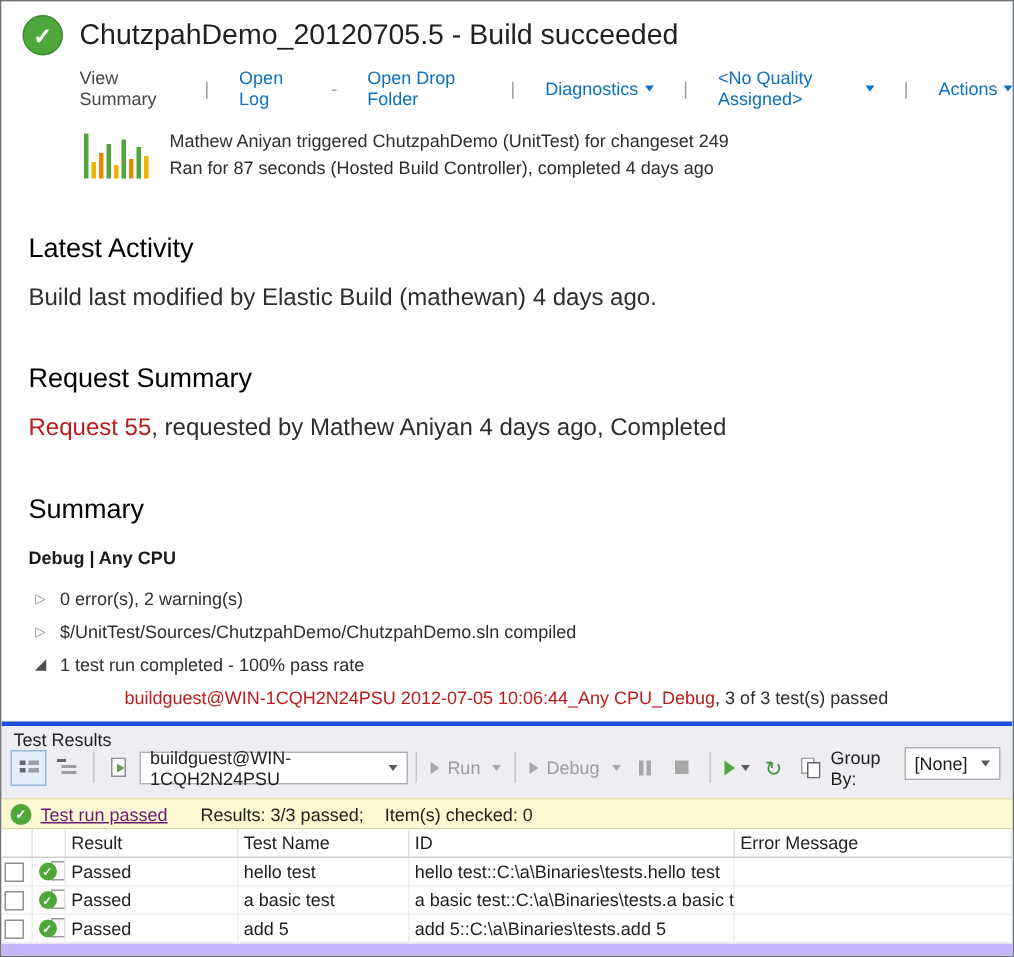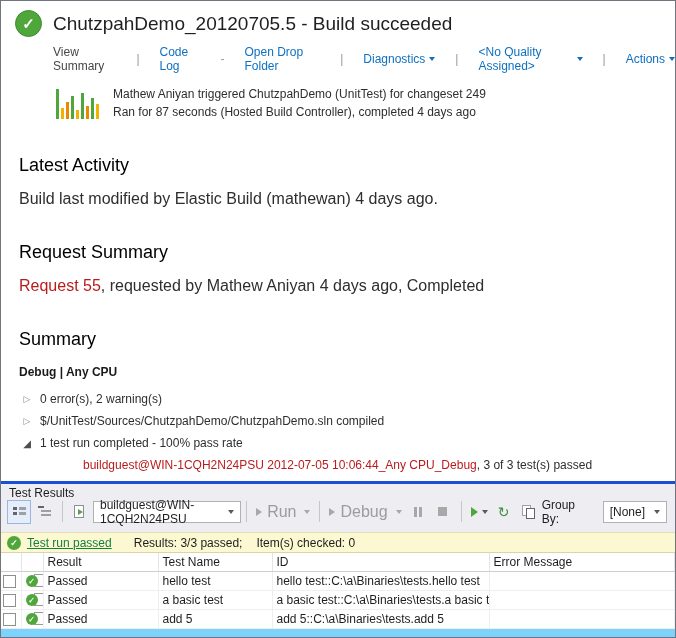--- a/index.html
+++ b/index.html
@@ -42,36 +42,36 @@
   .panel { flex: 1; border-top: 3px solid #1d4ed8; background: #eeeef2; display: flex; flex-direction: column; }
   .panel-title { height: 18px; display: flex; align-items: center; padding-left: 8px; font-size: 12px; color: #1e1e1e; }
 
   .toolbar { height: 30px; display: flex; align-items: center; padding: 0 8px 11px 6px; }
   .tbtn { height: 24px; min-width: 24px; display: flex; align-items: center; justify-content: center; border: 1px solid transparent; margin-right: 1px; }
   .tbtn.active { border-color: #9ab7dd; background: #e4edf9; }
   .tsep { width: 1px; height: 21px; background: #c3c6cd; margin: 0 5px; flex: 0 0 auto; }
   .combo { height: 22px; background: #fff; border: 1px solid #aeb2b8; display: flex; align-items: center; padding: 0 6px; font-size: 12px; color: #1e1e1e; }
   .combo .arr-sm { margin-left: 9px; }
   .tgroup { display: flex; align-items: center; padding: 0 4px; height: 24px; }
-  .tlabel { font-size: 16px; color: #9c9c9c; margin: 0 4px 0 5px; }
+  .tlabel { font-size: 12px; color: #9c9c9c; margin: 0 4px 0 5px; }
   .gray-tri { width: 0; height: 0; border-left: 6px solid #a8a8a8; border-top: 4.5px solid transparent; border-bottom: 4.5px solid transparent; }
   .green-tri { width: 0; height: 0; border-left: 7px solid #4fa73c; border-top: 5px solid transparent; border-bottom: 5px solid transparent; }
   .pause-ic { width: 8px; height: 10px; border-left: 3px solid #a8a8a8; border-right: 3px solid #a8a8a8; }
   .stop-ic { width: 9px; height: 9px; background: #a8a8a8; }
   .refresh { color: #3f8f3f; font-size: 14px; line-height: 1; }
-  .groupby { margin-left: auto; display: flex; align-items: center; gap: 24px; font-size: 12px; color: #1e1e1e; }
+  .groupby { margin-left: auto; display: flex; align-items: flex-start; gap: 12px; font-size: 12px; color: #1e1e1e; }
   .combo.small { width: 68px; justify-content: space-between; }
 
   .statusbar { height: 21px; background: #fbf8d2; border-top: 1px solid #e3dfb4; border-bottom: 1px solid #d9d5aa; display: flex; align-items: center; padding: 0 6px; font-size: 12px; }
   .sm-check { width: 14px; height: 14px; border-radius: 50%; background: #4fa73c; color: #fff; display: flex; align-items: center; justify-content: center; font-size: 9px; font-weight: bold; flex: 0 0 auto; }
-  .status-link { color: #15803d; text-decoration: underline; margin-left: 6px; }
+  .status-link { color: #701a75; text-decoration: underline; margin-left: 6px; }
   .status-results { margin-left: 22px; color: #1e1e1e; }
   .status-checked { margin-left: 14px; color: #1e1e1e; }
 
-  .grid-wrap { flex: 1; background: #7dd3fc; }
+  .grid-wrap { flex: 1; background: #c4b5fd; }
   table.grid { width: 100%; border-collapse: collapse; table-layout: fixed; background: #fff; font-size: 12px; }
   .grid th { font-weight: normal; text-align: left; padding: 2px 4px; height: 18px; color: #1e1e1e; background: #fff; border-right: 1px solid #e4e4e4; border-bottom: 1px solid #cfcfcf; }
   .grid td { padding: 1px 4px; height: 19px; color: #1e1e1e; border-right: 1px solid #efefef; border-bottom: 1px solid #efefef; white-space: nowrap; overflow: hidden; }
   .grid .c-cb { padding: 1px 2px; }
   .cb { width: 13px; height: 13px; border: 1px solid #8f8f8f; background: #fff; display: inline-block; vertical-align: middle; }
   .rowicon { position: relative; width: 18px; height: 14px; display: inline-block; vertical-align: middle; }
   .rowicon .doc { position: absolute; right: 0; top: 0; width: 10px; height: 13px; background: #fdfdfd; border: 1px solid #9a9a9a; }
   .rowicon .chk { position: absolute; left: 0; top: 1px; width: 12px; height: 12px; border-radius: 50%; background: #4fa73c; color: #fff; font-size: 8px; font-weight: bold; display: flex; align-items: center; justify-content: center; }
 </style>
 </head>
@@ -84,21 +84,21 @@
     <div class="title-row">
       <span class="big-check">
           <span>✓</span>
         </span>
       <span class="page-title">ChutzpahDemo_20120705.5 - Build succeeded</span>
     </div>
 
     <div class="menu-row">
       <span class="menu-current">View Summary</span>
       <span class="sep">|</span>
-      <span class="menu-link">Code Log</span>
+      <span class="menu-link">Open Log</span>
       <span class="sep">-</span>
       <span class="menu-link">Open Drop Folder</span>
       <span class="sep">|</span>
       <span class="menu-link">
           <span>Diagnostics</span>
           <span class="arr-sm"></span>
         </span>
       <span class="sep">|</span>
       <span class="menu-link">
           <span>&lt;No Quality Assigned&gt;</span>

